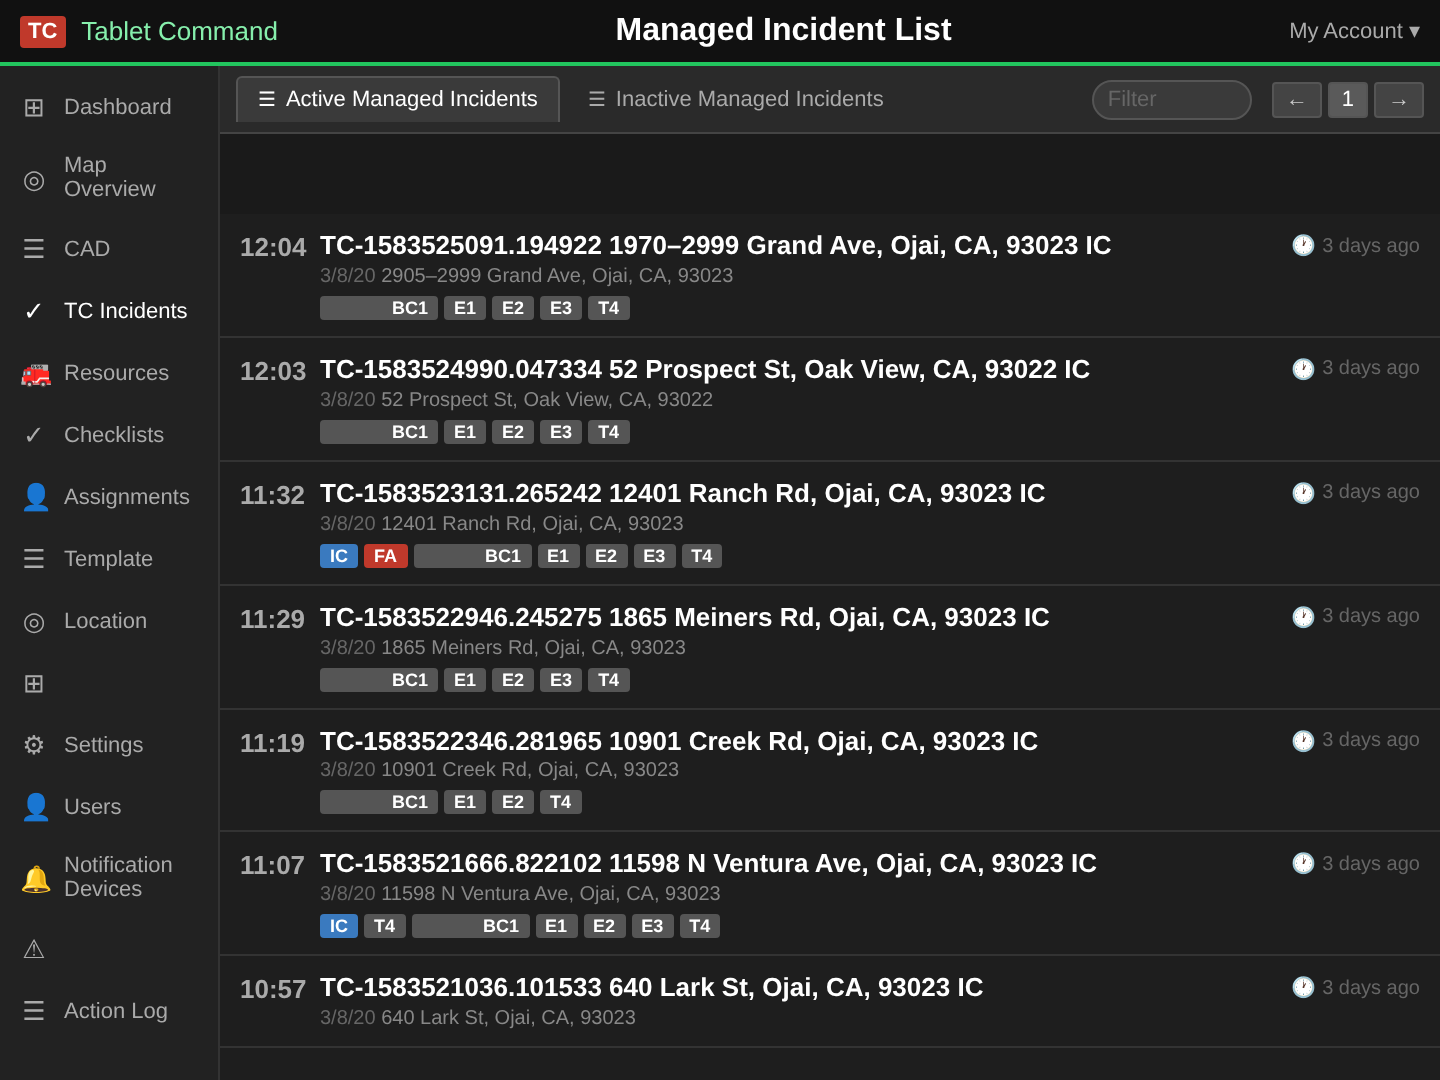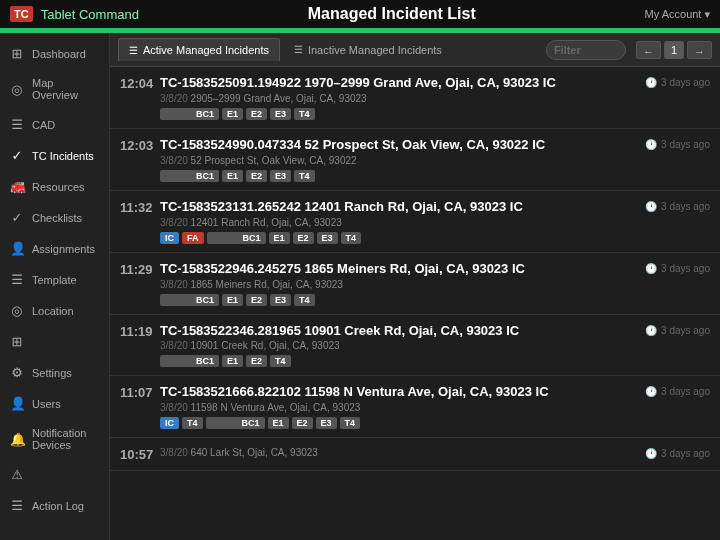--- a/index.html
+++ b/index.html
@@ -17,21 +17,21 @@
 
     
     .top-bar {
       background: #111;
       height: 33px;
       display: flex;
       align-items: center;
       justify-content: space-between;
       padding: 0 10px;
       flex-shrink: 0;
-      border-bottom: 5px solid #22c55e;
+      border-bottom: 2px solid #22c55e;
     }
     .top-bar-left {
       display: flex;
       align-items: center;
       gap: 8px;
     }
     .tc-logo {
       background: #c0392b;
       color: #fff;
       font-weight: bold;
@@ -129,21 +129,20 @@
     .tabs-spacer { flex: 1; }
     .filter-input {
       background: #3a3a3a;
       border: 1px solid #555;
       color: #ccc;
       font-size: 11px;
       padding: 3px 7px;
       border-radius: 10px;
       outline: none;
       width: 80px;
-      font-weight: bold;
     }
     .filter-input::placeholder { color: #666; }
     .nav-buttons {
       display: flex;
       align-items: center;
       gap: 3px;
       margin-left: 6px;
     }
     .nav-btn {
       background: #444;
@@ -157,20 +156,21 @@
     .nav-btn.active-page {
       background: #5a5a5a;
       color: #fff;
     }
 
     
     .incident-list {
       flex: 1;
       overflow-y: auto;
       background: #1e1e1e;
+      margin-top: 40px;
     }
     .incident-item {
       border-bottom: 1px solid #333;
       padding: 8px 10px;
       display: flex;
       align-items: flex-start;
       cursor: pointer;
       position: relative;
     }
     .incident-time {
@@ -437,20 +437,21 @@
             </div>
       </div>
       <div class="incident-age">
         <span class="clock-icon">🕐</span>
         <span>3 days ago</span>
       </div>
     </div>
         <div class="incident-item">
       <span class="incident-time">10:57</span>
       <div class="incident-body">
+        <div class="incident-title">TC-1583521036.101533 640 Lark St, Ojai, CA, 93023 IC</div>
         <div class="incident-date">3/8/20 <span class="incident-address">640 Lark St, Ojai, CA, 93023</span></div>
 
       </div>
       <div class="incident-age">
         <span class="clock-icon">🕐</span>
         <span>3 days ago</span>
       </div>
     </div>
       </div>
 

